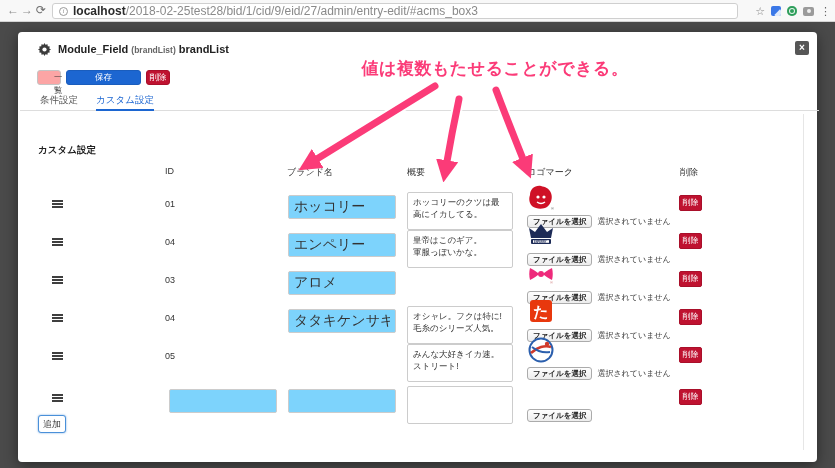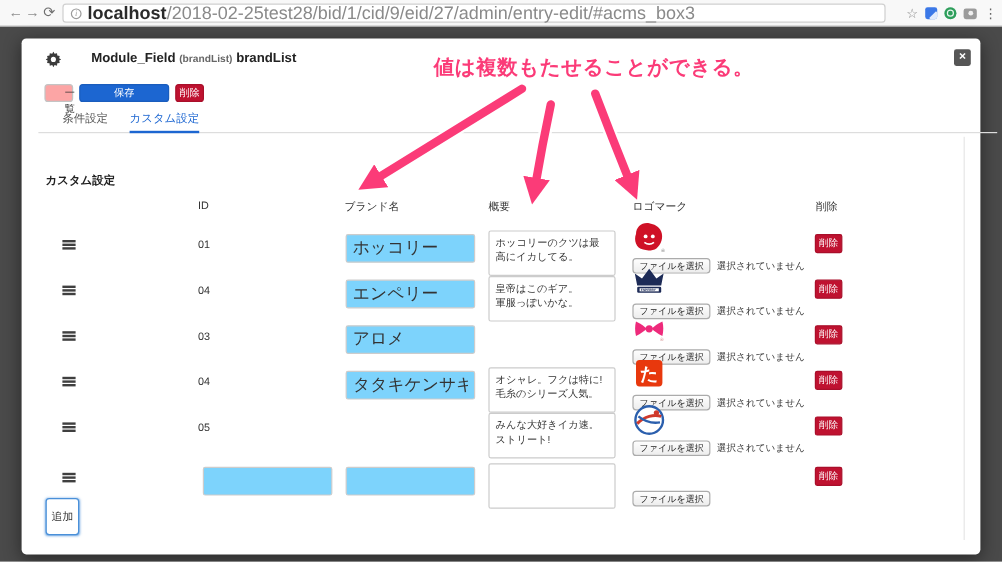--- a/index.html
+++ b/index.html
@@ -5,74 +5,74 @@
   * { margin:0; padding:0; box-sizing:border-box; }
   html,body { width:835px; height:468px; overflow:hidden; }
   body { background:#4a4a4a; font-family:"Liberation Sans","DejaVu Sans",sans-serif; position:relative; }
 
   
   .chrome { position:absolute; left:0; top:0; width:835px; height:22px; background:#f8f8f8; border-bottom:1px solid #d4d4d4; }
   .navglyph { position:absolute; top:2px; font-size:12px; color:#8f8f8f; cursor:default; line-height:16px; }
   .nav-back{ left:7px; } .nav-fwd{ left:21px; } .nav-reload{ left:36px; color:#6f6f6f; }
   .urlbar { position:absolute; left:52px; top:3px; width:686px; height:16px; background:#fff; border:1px solid #cfcfcf; border-radius:3px; display:flex; align-items:center; padding:0 6px; }
   .info-ic { width:9px; height:9px; border:1px solid #9a9a9a; border-radius:50%; color:#9a9a9a; font-size:7px; line-height:7px; text-align:center; font-style:italic; font-family:"Liberation Serif",serif; margin-right:5px; flex:0 0 auto; }
-  .urltext { font-size:15px; color:#8a8a8a; white-space:nowrap; overflow:hidden; }
+  .urltext { font-size:12px; color:#8a8a8a; white-space:nowrap; overflow:hidden; }
   .urltext b { color:#2b2b2b; font-weight:bold; }
   .chrome-right { position:absolute; right:4px; top:0; height:22px; display:flex; align-items:center; gap:6px; }
   .star { font-size:11px; color:#8a8a8a; }
   .ext-blue { width:10px; height:10px; border-radius:2px; background:#3b78e7; position:relative; overflow:hidden; }
   .ext-blue::after{ content:""; position:absolute; right:-3px; bottom:-3px; width:8px; height:8px; background:#fff; transform:rotate(45deg); opacity:.85; }
   .ext-green { width:10px; height:10px; border-radius:50%; background:#2e9e5b; box-shadow:inset 0 0 0 2px #2e9e5b, inset 0 0 0 3px #e8f5ee; }
   .ext-cam { width:11px; height:9px; border-radius:2px; background:#9b9b9b; position:relative; }
   .ext-cam::after{ content:""; position:absolute; left:3.5px; top:2.5px; width:4px; height:4px; border-radius:50%; background:#efefef; }
   .kebab { font-size:11px; color:#666; letter-spacing:0; }
 
   
   .modal { position:absolute; left:18px; top:32px; width:799px; height:430px; background:#fff; border-radius:4px; box-shadow:0 3px 14px rgba(0,0,0,.45); }
   .mclose { position:absolute; right:8px; top:9px; width:14px; height:14px; background:#565656; border-radius:2px; color:#fff; font-size:10px; font-weight:bold; line-height:13px; text-align:center; cursor:pointer; }
   .mhead { position:absolute; left:20px; top:8px; height:18px; display:flex; align-items:center; gap:7px; }
   .gear { width:13px; height:13px; flex:0 0 auto; }
-  .mtitle { font-size:11px; color:#222; white-space:nowrap;margin-left:18px; }
+  .mtitle { font-size:11px; color:#222; white-space:nowrap; }
   .mtitle .mod { font-weight:bold; }
   .mtitle .param { font-size:8.5px; color:#666; font-weight:bold; }
   .mtitle .nm { font-weight:bold; }
 
   .btn { position:absolute; top:38px; height:15px; font-size:8.5px; line-height:13px; text-align:center; border-radius:3px; cursor:pointer; border:1px solid transparent; padding:0; font-family:inherit; }
   .btn-list { left:19px; width:24px; background:#fca5a5; border-color:#c4c4c4; color:#333;padding-left:16px; }
   .btn-save { left:48px; width:75px; background:#1c66d1; border-color:#1a5dbd; color:#fff; }
   .btn-del  { left:128px; width:24px; background:#bf1230; border-color:#a90f2a; color:#fff; }
 
-  .tabs { position:absolute; left:14px; top:60px; width:100%; height:19px; border-bottom:1px solid #ddd; }
+  .tabs { position:absolute; left:2px; top:60px; width:100%; height:19px; border-bottom:1px solid #ddd; }
   .tab { position:absolute; top:0; height:19px; font-size:9.5px; line-height:16px; cursor:pointer; }
   .tab-cond { left:20px; color:#555; }
   .tab-custom { left:76px; color:#1c66d1; border-bottom:2px solid #1c66d1; }
 
   .sec-title { position:absolute; left:20px; top:112px; font-size:9.5px; font-weight:bold; color:#222; }
 
   .thead { position:absolute; top:134px; font-size:9px; color:#333; }
   .th-id{ left:147px; } .th-brand{ left:269px; } .th-sum{ left:389px; } .th-logo{ left:509px; } .th-del{ left:662px; }
 
   .row { position:absolute; left:0; width:100%; height:40px; }
   .drag { position:absolute; left:34px; top:10px; width:11px; height:8px; cursor:grab; }
   .drag i { display:block; width:11px; height:2px; background:#3f3f3f; box-shadow:0 3px 0 #3f3f3f, 0 6px 0 #3f3f3f; }
   .idtext { position:absolute; left:147px; top:9px; font-size:9px; color:#333; }
   .inp { position:absolute; border:1px solid #ccc; border-radius:2px; font-size:14px; color:#333; padding:0 5px; background:#7dd3fc; font-family:inherit; }
   .inp-brand { left:270px; top:5px; width:108px; height:24px; }
   .inp-id6 { left:151px; top:5px; width:108px; height:24px; }
   .ta { position:absolute; left:389px; top:2px; width:106px; height:38px; border:1px solid #ccc; border-radius:2px; font-size:8.5px; color:#333; padding:3px 5px; resize:none; line-height:1.45; font-family:inherit; overflow:hidden; }
   .logo { position:absolute; left:509px; top:-6px; width:28px; height:28px; }
   .fileline { position:absolute; left:509px; top:24px; height:14px; display:flex; align-items:center; gap:5px; white-space:nowrap; }
-  .filebtn { height:13px; font-size:7.5px; line-height:11px; padding:0 5px; border:1px solid #ababab; border-radius:3px; background:linear-gradient(#fefefe,#ededed); color:#222; cursor:pointer; font-family:inherit; }
+  .filebtn { height:13px; font-size:7.5px; line-height:11px; padding:0 5px; border:1px solid #ababab; border-radius:3px; background:linear-gradient(#fefefe,#ededed); color:#222; cursor:pointer; font-family:inherit;font-weight:bold; }
   .filestatus { font-size:8px; color:#3a3a3a; }
   .rowdel { position:absolute; left:661px; top:5px; width:23px; height:16px; background:#bf1230; border:1px solid #a90f2a; border-radius:2px; color:#fff; font-size:8px; line-height:14px; text-align:center; cursor:pointer; padding:0; font-family:inherit; }
-  .addbtn { position:absolute; left:20px; top:383px; width:28px; height:31px; background:#fff; border:1px solid #4a90d9; box-shadow:0 0 2px rgba(74,144,217,.8); border-radius:3px; color:#333; font-size:9px; line-height:15px; text-align:center; cursor:pointer; padding:0; font-family:inherit; }
+  .addbtn { position:absolute; left:20px; top:383px; width:28px; height:18px; background:#fff; border:1px solid #4a90d9; box-shadow:0 0 2px rgba(74,144,217,.8); border-radius:3px; color:#333; font-size:9px; line-height:15px; text-align:center; cursor:pointer; padding:0; font-family:inherit; }
   .scrolltrack { position:absolute; right:13px; top:82px; width:1px; height:336px; background:#e6e6e6; }
 
   
-  .anno { position:absolute; inset:0; pointer-events:none; z-index:50; }
+  .anno { position:absolute; inset:0; pointer-events:none; z-index:50;margin-top:12px; }
   .anno-text { position:absolute; left:340px; top:45px; width:310px; text-align:center; font-size:17px; font-weight:bold; color:#fb3b78; letter-spacing:.5px;
     text-shadow:-1px -1px 0 #fff, 1px -1px 0 #fff, -1px 1px 0 #fff, 1px 1px 0 #fff, -2px 0 0 #fff, 2px 0 0 #fff, 0 -2px 0 #fff, 0 2px 0 #fff; }
 </style>
 </head>
 <body>
 
 <div class="chrome">
   <span class="navglyph nav-back">←</span>
   <span class="navglyph nav-fwd">→</span>
   <span class="navglyph nav-reload">⟳</span>

